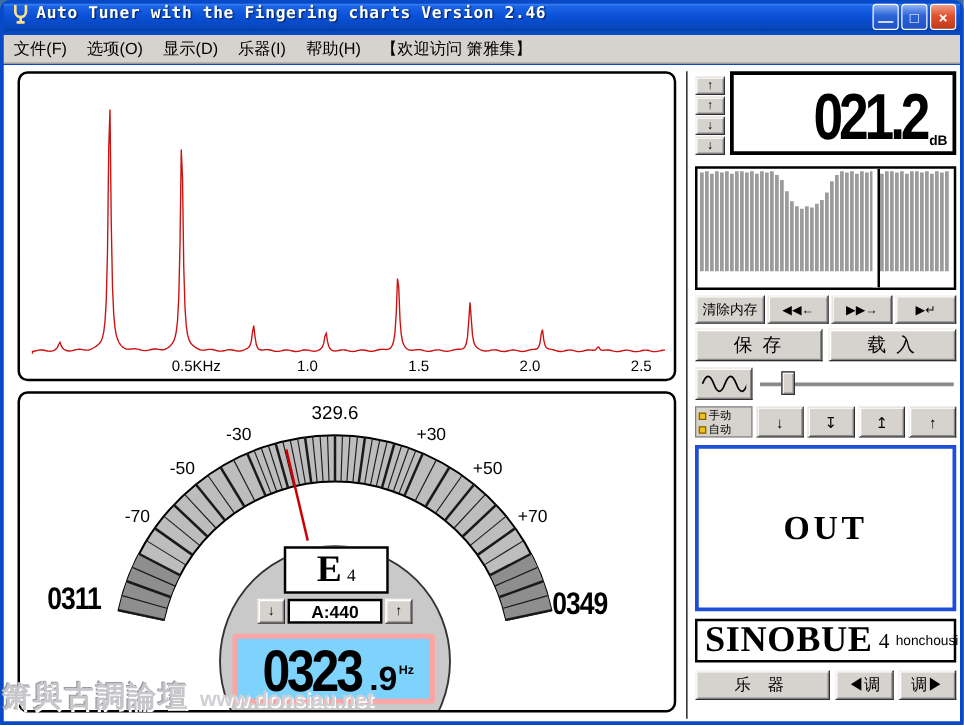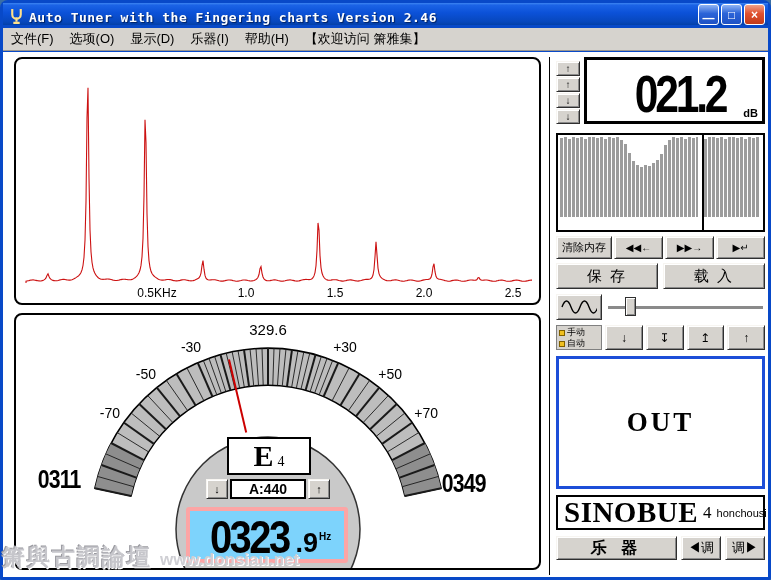--- a/index.html
+++ b/index.html
@@ -2,21 +2,21 @@
 <html><head>
 <meta charset="utf-8">
 <style>
   * { box-sizing: border-box; margin: 0; padding: 0; }
   body { background:#3a6ea5; font-family:"Liberation Sans", sans-serif; }
   .win { position:relative; width:771px; height:580px; background:#0849c8;
          border-radius:8px 8px 2px 2px; overflow:hidden; }
   
   .titlebar { position:absolute; left:3px; top:3px; right:3px; height:22px;
     background:linear-gradient(180deg,#3d85f2 0%,#1b63e6 10%,#0b51d8 45%,#0747bd 85%,#0340a8 100%);
-    display:flex; align-items:flex-end; color:#fff; padding-left:5px; }
+    display:flex; align-items:flex-start; color:#fff; padding-left:5px; }
   .app-icon { width:17px; height:17px; margin-right:4px; flex:0 0 auto; }
   .title-text { font-family:"DejaVu Sans Mono", monospace; font-weight:bold; font-size:13px;
     letter-spacing:0.5px; text-shadow:1px 1px 1px #002060; white-space:nowrap; }
   .win-btns { margin-left:auto; display:flex; gap:2px; padding-right:3px; }
   .win-btn { width:21px; height:21px; border-radius:3px; border:1px solid #fff;
     display:flex; align-items:center; justify-content:center; color:#fff; font-size:12px;
     font-weight:bold; background:linear-gradient(180deg,#8fb4f4,#2b63d8 45%,#1e51c4); cursor:pointer; }
   .win-btn.close { background:linear-gradient(180deg,#f0a088,#e0512f 45%,#c23a18); }
   .win-btn.min span { margin-top:7px; }
   
@@ -52,21 +52,21 @@
     border-radius:3px; background:#7dd3fc; display:flex; align-items:flex-end; justify-content:center;
     padding-bottom:2px; }
   .freq-main { font-size:47px; font-weight:bold; line-height:0.88; letter-spacing:-3px; transform:scaleX(0.85); }
   .freq-frac { font-size:27px; font-weight:bold; line-height:1; }
   .freq-unit { font-size:10px; font-weight:bold; margin:0 0 15px 1px; }
   
   .rc { position:absolute; }
   #db-arrows { left:553px; top:9px; width:24px; display:flex; flex-direction:column; gap:1px; }
   .db-arrow { height:15px; font-size:10px; }
   #db-display { left:581px; top:5px; width:181px; height:67px; border:3px solid #000; background:#fff;
-    display:flex; align-items:flex-end; justify-content:flex-end; padding:0 4px 2px 0;gap:16px; }
+    display:flex; align-items:flex-end; justify-content:flex-end; padding:0 4px 2px 0; }
   .db-value { font-size:52px; font-weight:bold; line-height:0.92; letter-spacing:-4px;
     transform:scaleX(0.82); transform-origin:right bottom; }
   .db-unit { font-size:11px; font-weight:bold; margin-left:2px; }
   #level-meter { left:553px; top:81px; width:209px; height:99px; border:2px solid #000; background:#fff;
     overflow:hidden; }
   .bars { position:absolute; left:2px; top:2px; width:205px; bottom:13px; display:flex;
     align-items:flex-end; gap:1px; }
   .bar { width:3px; background:#9c9c9c; max-height:100%; flex:0 0 auto; }
   .meter-cursor-gap { position:absolute; top:0; bottom:0; width:5px; background:#fff; }
   .meter-cursor { position:absolute; top:0; bottom:0; width:2px; background:#000; }
@@ -90,21 +90,21 @@
   .n-btn { flex:1; font-size:12px; }
   #out-box { left:553px; top:304px; width:209px; height:133px; border:3px solid #1d4ed8; background:#fff;
     display:flex; align-items:center; justify-content:center; }
   .out-text { font-family:"Liberation Serif", serif; font-weight:bold; font-size:27px; letter-spacing:3px; }
   #brand-box { left:553px; top:443px; width:209px; height:35px; border:2px solid #000; background:#fff;
     display:flex; align-items:center; padding-left:6px; gap:5px; }
   .brand-name { font-family:"Liberation Serif", serif; font-weight:bold; font-size:29px; letter-spacing:0.5px; }
   .brand-num { font-family:"Liberation Serif", serif; font-size:17px; }
   .brand-suffix { font-size:11px; }
   #bottomrow { left:553px; top:484px; width:209px; height:24px; display:flex; gap:4px; }
-  .instr-btn { width:121px; font-size:16px; letter-spacing:5px;font-weight:bold; }
+  .instr-btn { width:108px; font-size:13px; letter-spacing:5px; }
   .key-btn { flex:1; font-size:13px; }
   
   .watermark { position:absolute; left:2px; top:542px; display:flex; align-items:baseline; gap:8px;
     pointer-events:none; z-index:5; }
   .wm-text { font-family:"Liberation Serif", serif; font-weight:bold; font-size:23px; letter-spacing:2px;
     color:#c6c6cb; text-shadow:1px 1px 0 #fff, -1px -1px 0 #9a9aa0; }
   .wm-url { font-size:17px; font-weight:bold; color:#cfcfd4; text-shadow:1px 1px 0 #fff; }
 </style>
 </head>
 <body>

